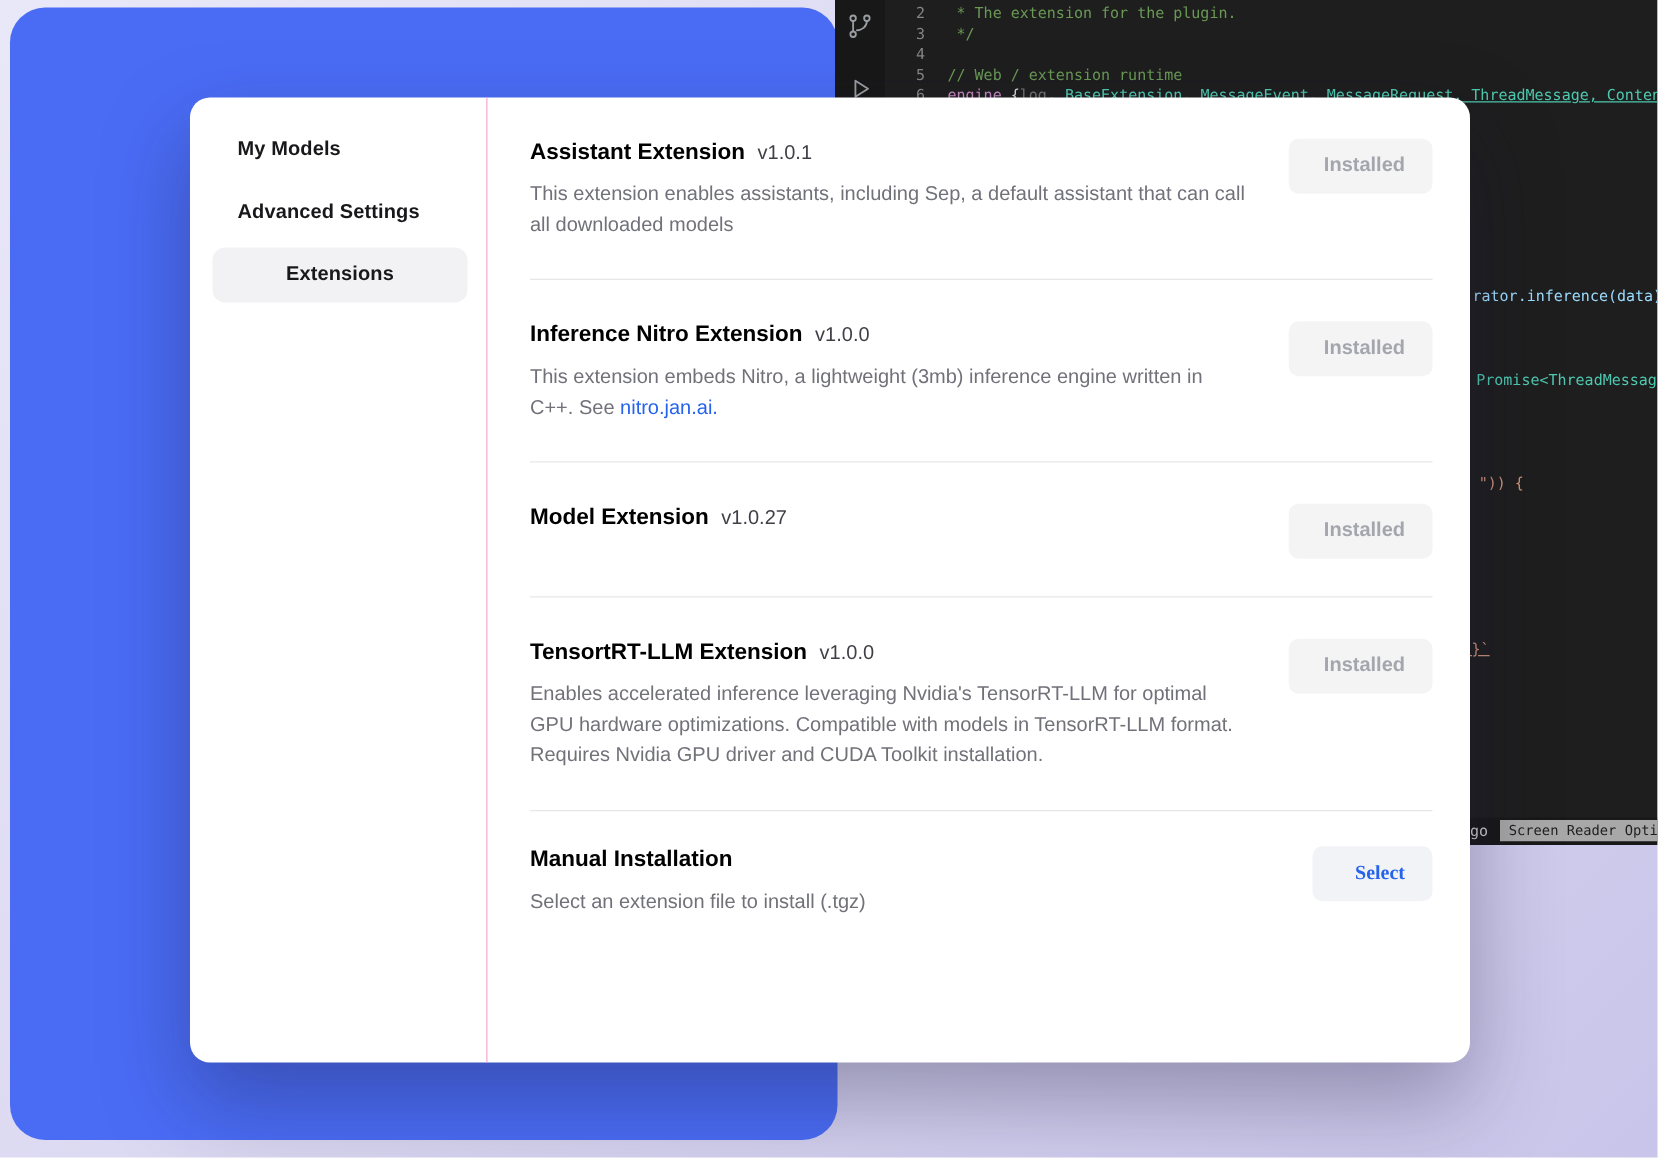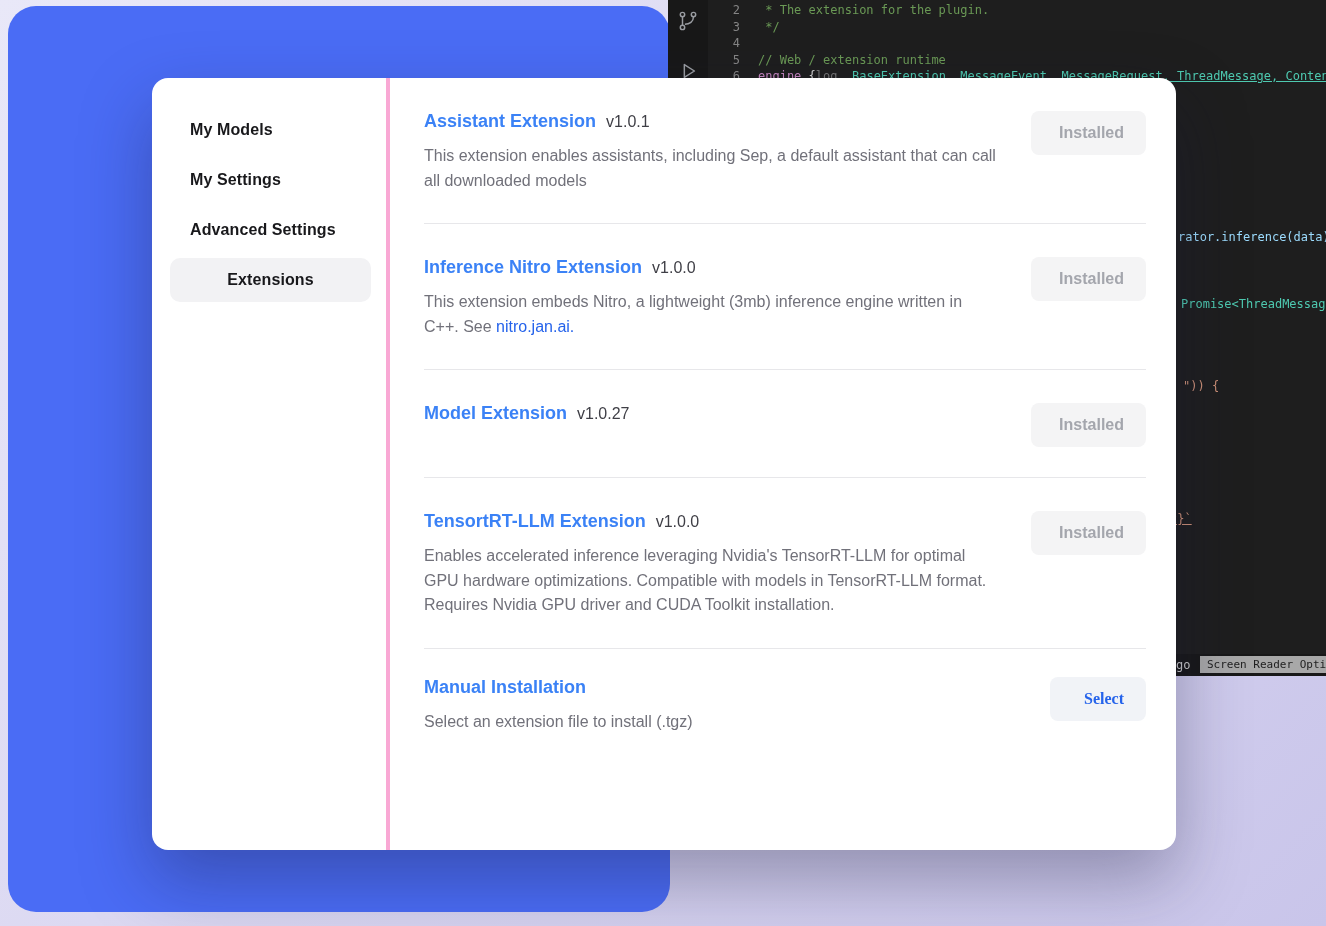--- a/index.html
+++ b/index.html
@@ -53,34 +53,34 @@
   }
 
   
   .modal {
     position:absolute; left:152px; top:78px; width:1024px; height:772px;
     background:#ffffff; border-radius:16px;
     box-shadow:0 30px 70px rgba(25,25,60,.35);
     display:flex; overflow:hidden;
   }
   .sidebar {
-    width:238px; flex:0 0 238px; border-right:4px solid #f9a8d4;
-    padding:30px 15px 0 18px;
+    width:238px; flex:0 0 238px; border-right:1px solid #f9a8d4;
+    padding:20px 15px 0 18px;
   }
   .nav-item {
     height:44px; display:flex; align-items:center; padding:0 20px;
     border-radius:10px; margin-bottom:6px; cursor:pointer;
     font-size:16px; font-weight:700; color:#18181b; letter-spacing:.1px;
   }
   .nav-item.active { background:#f2f2f4;justify-content:center; }
 
   .content { flex:1; padding:0 30px 0 34px; }
   .row { display:flex; justify-content:space-between; align-items:flex-start; padding:33px 0 30px 0; }
   .row-head { display:flex; align-items:baseline; gap:10px; }
-  .row-title { font-size:18px; font-weight:700; color:#3b82f6; }
+  .row-title { font-size:18px; font-weight:700; color:#000000; }
   .row-ver { font-size:16px; color:#3f3f46; }
   .row-desc { margin-top:12px; font-size:16px; line-height:24.5px; color:#71717a; max-width:575px; }
   .link { color:#2563eb; text-decoration:none; cursor:pointer; }
   .btn {
     min-width:115px; height:44px; padding:0 22px; border:none; border-radius:8px;
     background:#f4f4f5; color:#a4a6ad; font-size:16px; font-weight:600;
     font-family:"Liberation Sans", sans-serif; cursor:pointer; flex:0 0 auto;text-align:right;
   }
   .btn.select { min-width:96px; color:#2563eb; background:#f1f3f7;font-family:Liberation Serif, serif; }
   .divider { height:1px; background:#e7e7ea; }
@@ -138,23 +138,20 @@
     <span class="sb-badge">Screen Reader Optimize</span>
   </div>
 </div>
 
 <div class="modal">
   <nav class="sidebar">
     <div class="nav-item">
       <span>My Models</span>
     </div>
     <div class="nav-item">
-      <span>My Settings</span>
-    </div>
-    <div class="nav-item">
       <span>Advanced Settings</span>
     </div>
     <div class="nav-item active">
       <span>Extensions</span>
     </div>
   </nav>
 
   <main class="content">
 
     <section class="row">

